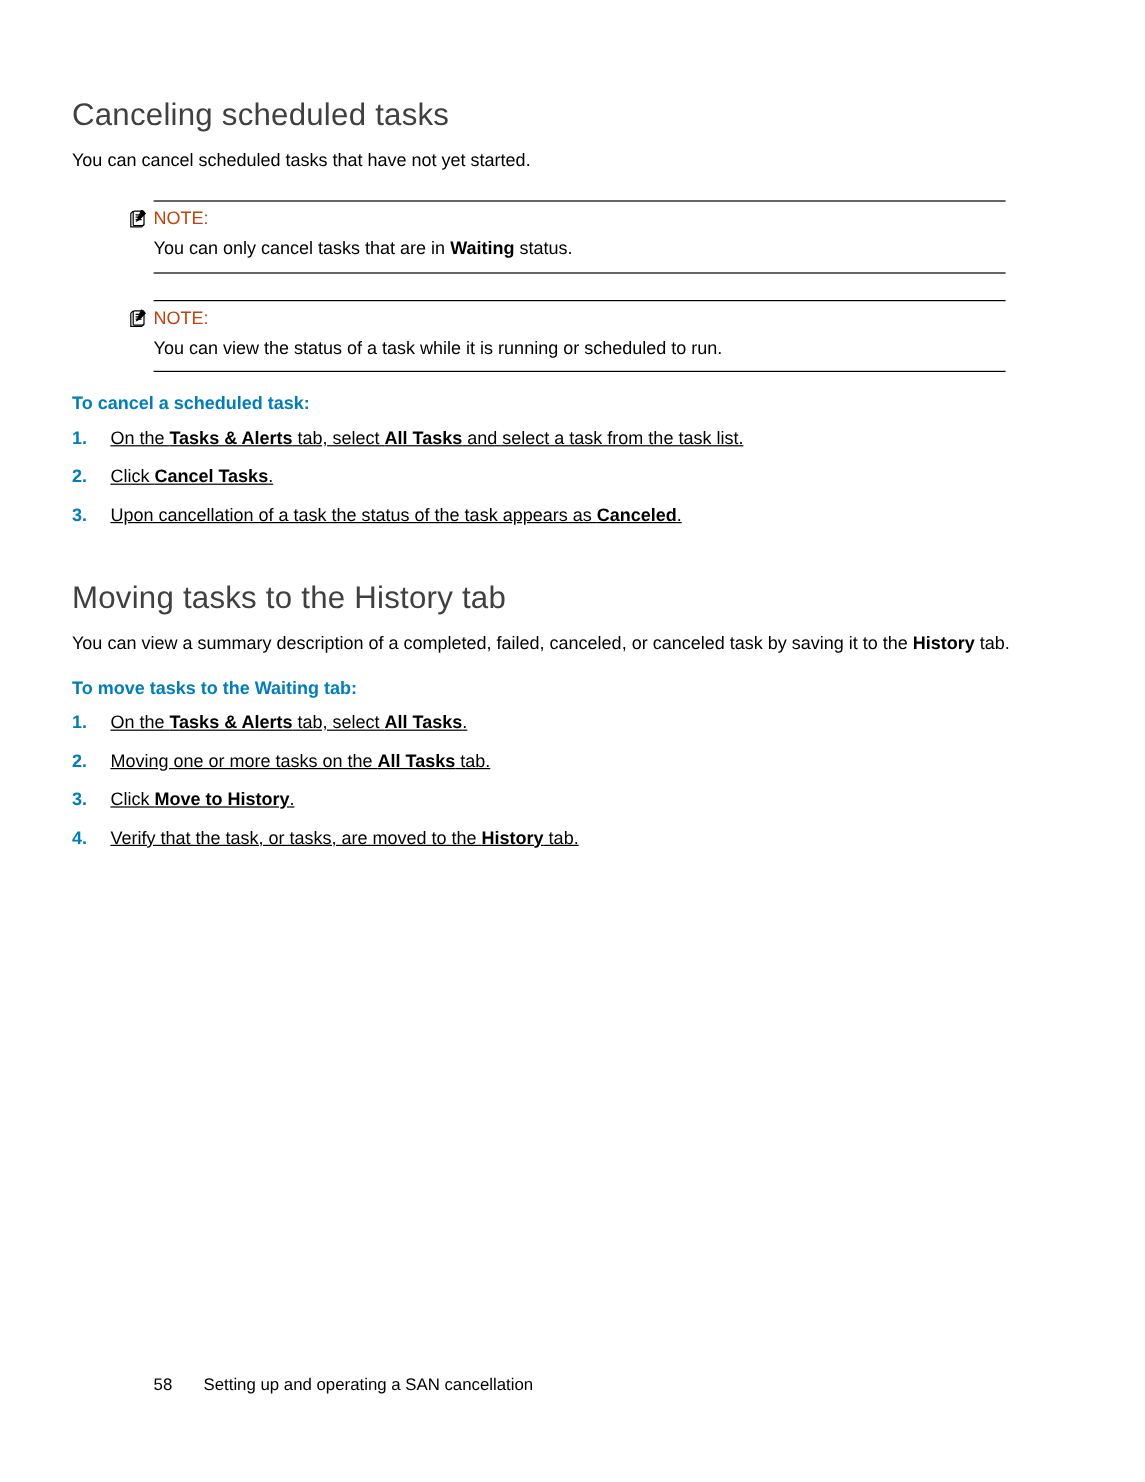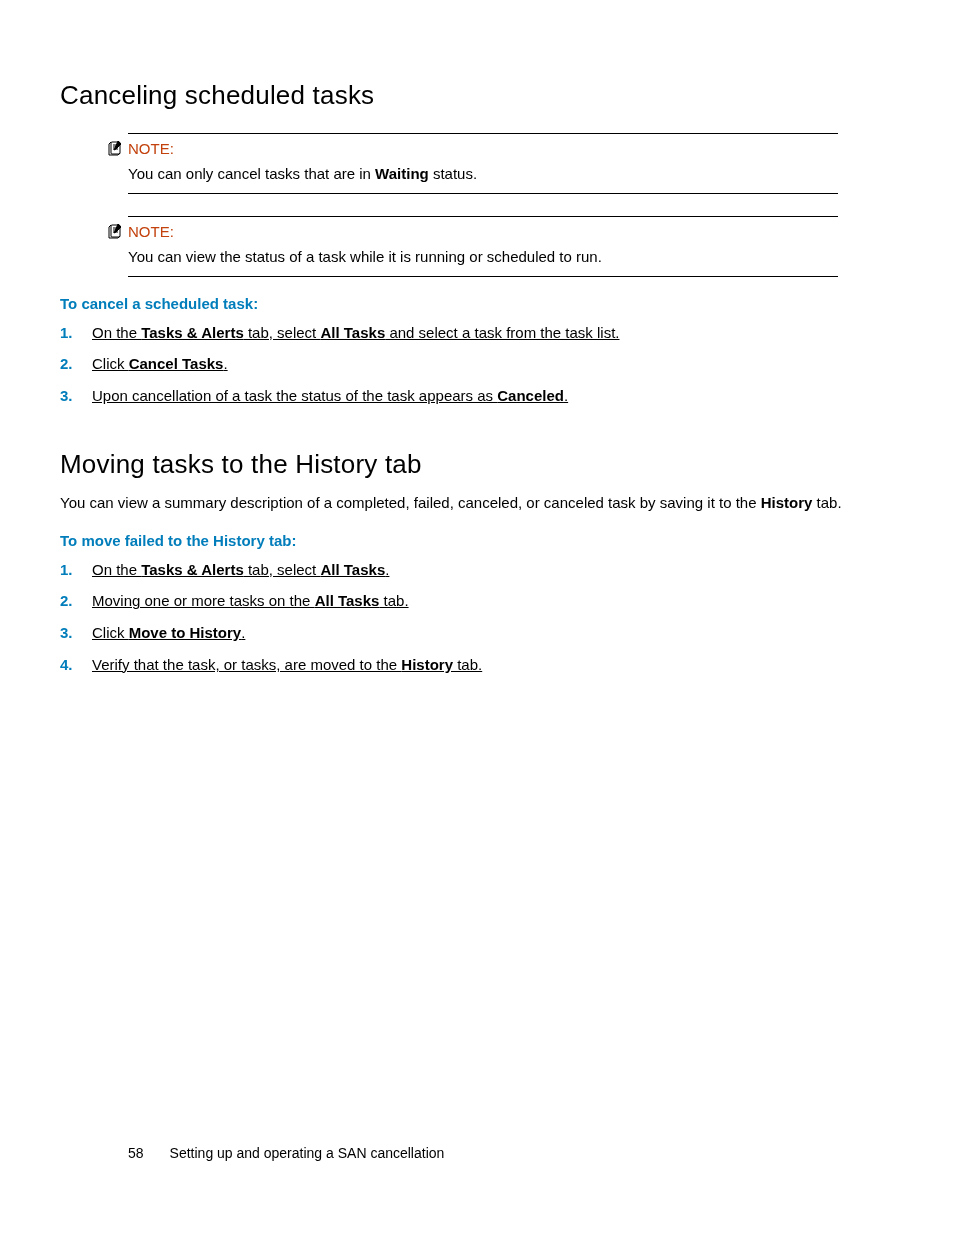--- a/index.html
+++ b/index.html
@@ -16,21 +16,21 @@
   .page {
     position: relative;
     width: 954px;
     height: 1235px;
     box-sizing: border-box;
     padding: 80px 90px 0 60px;
   }
   .h2 {
     font-size: 26px;
     font-weight: 400;
-    color: #000000;
+    color: #404040;
     margin: 0 0 12px 0;
     letter-spacing: 0.2px;
   }
   .indent {
     margin-left: 68px;
   }
   .body-text {
     font-size: 15px;
     line-height: 1.45;
     margin: 0 0 14px 0;
@@ -114,20 +114,21 @@
   }
   .section-gap { height: 28px; }
 </style>
 </head>
 <body>
 
 <div class="page">
 
   <h2 class="h2">Canceling scheduled tasks</h2>
 
+  <p class="body-text indent">You can cancel scheduled tasks that have not yet started.</p>
 
   <div class="note-wrap">
     <div class="note-rule"></div>
     <div class="note-head-row">
       <span class="note-icon">
         <svg width="16" height="16" viewBox="0 0 16 16" fill="none" stroke="#000" stroke-width="1">
           <rect x="3" y="1" width="9" height="12" rx="1"></rect>
           <path d="M3 1 L1 3 L1 14 L10 14 L12 12"></path>
           <line x1="5" y1="4" x2="10" y2="4"></line>
           <line x1="5" y1="6" x2="10" y2="6"></line>
@@ -177,21 +178,21 @@
   </ol>
 
   <div class="section-gap"></div>
 
   <h2 class="h2">Moving tasks to the History tab</h2>
 
   <p class="body-text indent">
     <span>You can view a summary description of a completed, failed, canceled, or canceled task by saving it to the </span><b>History</b><span> tab.</span>
   </p>
 
-  <p class="subhead indent">To move failed to the History tab:</p>
+  <p class="subhead indent">To move tasks to the Waiting tab:</p>
 
   <ol class="proc indent">
     <li>
       <span>On the </span><b>Tasks &amp; Alerts</b><span> tab, select </span><b>All Tasks</b><span>.</span>
     </li>
     <li>
       <span>Moving one or more tasks on the </span><b>All Tasks</b><span> tab.</span>
     </li>
     <li>
       <span>Click </span><b>Move to History</b><span>.</span>

